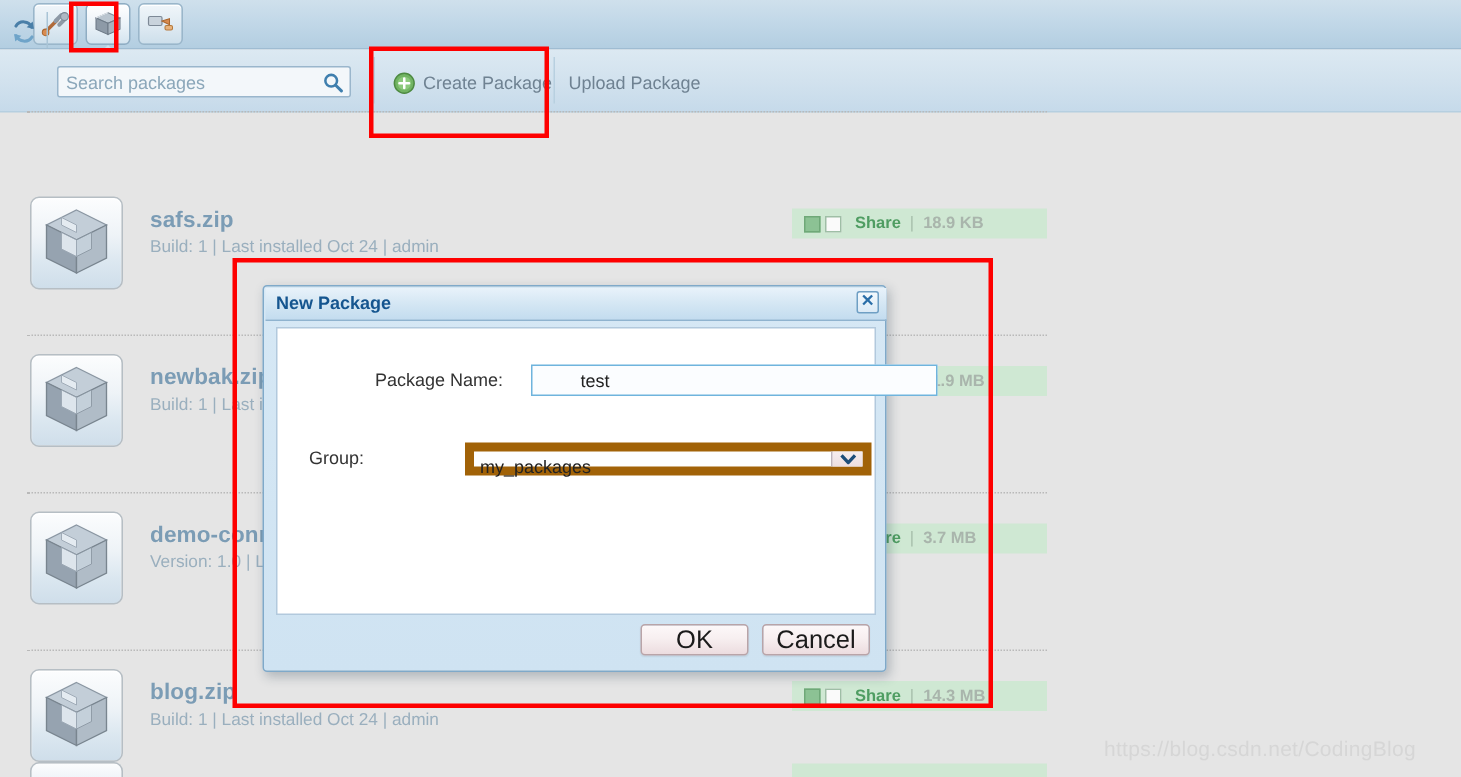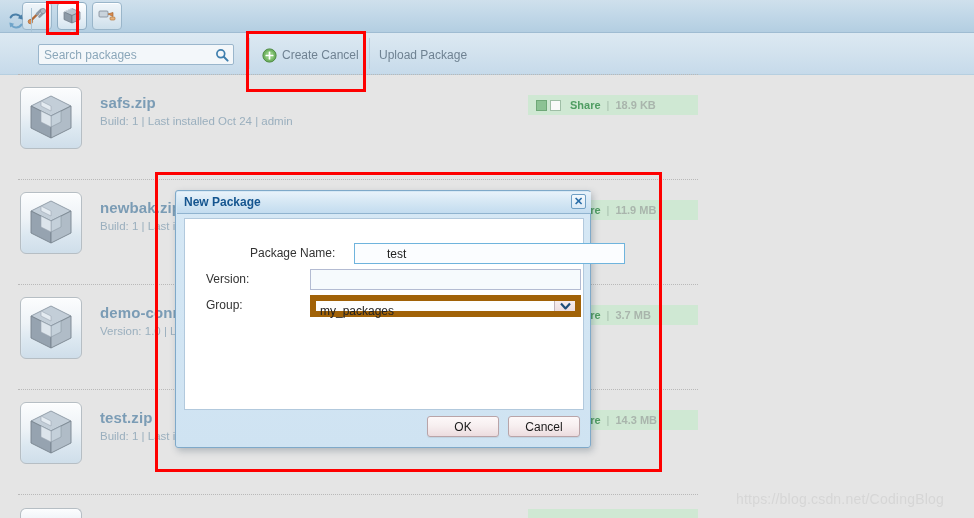--- a/index.html
+++ b/index.html
@@ -92,21 +92,21 @@
   .plus-icon { width: 15px; height: 15px; display: block; }
 
   
   .dotted-row {
     position: absolute; left: 18px; width: 680px; height: 0;
     border-top: 1px dotted #b9b9b9;
   }
 
   
   #list { position: absolute; left: 0; top: 75px; width: 974px; height: 443px; }
-  .pkg-row { position: absolute; left: 0; width: 898px; height: 105px; }
+  .pkg-row { position: absolute; left: 0; width: 898px; height: 105px; margin-top: 44px; }
   .pkg-icon {
     position: absolute; left: 20px; top: 12px;
     width: 62px; height: 62px;
     border: 1px solid #b6bec4;
     border-radius: 6px;
     background: linear-gradient(to bottom, #fcfdfe 0%, #eef3f7 42%, #dbe7f0 72%, #cfdeea 100%);
     box-shadow: inset 0 1px 1px #fff;
     overflow: hidden;
   }
   .pkg-name {
@@ -212,21 +212,21 @@
     border-left: 1px solid #bfb4bc;
     display: flex; align-items: center; justify-content: center;
   }
   .dlg-btn {
     position: absolute; top: 225px;
     width: 72px; height: 21px;
     border: 1px solid #b9a4a8;
     border-radius: 3px;
     background: linear-gradient(to bottom, #fdf8f9 0%, #f7eff0 46%, #ecdcdf 100%);
     font-family: "Liberation Sans", sans-serif;
-    font-size: 12px; color: #1b1b1b;
+    font-size: 17px; color: #1b1b1b;
     display: flex; align-items: center; justify-content: center;
     box-shadow: 0 1px 1px rgba(0,0,0,0.07);
   }
   #btn-ok { left: 251px; }
   #btn-cancel { left: 332px; }
 
   
   .annot {
     position: absolute;
     border: 3px solid #fe0000;
@@ -321,21 +321,21 @@
 
 <div class="action-sep" style="left:249px;"></div>
 <div class="action-btn" id="btn-create">
   <span class="plus-icon">
     <svg width="15" height="15" viewBox="0 0 15 15">
       <circle cx="7.5" cy="7.5" r="6.6" fill="#72b463" stroke="#4d8a41" stroke-width="1"></circle>
       <circle cx="7.5" cy="7.5" r="4.4" fill="#8cc97c"></circle>
       <path d="M7.5 4.3 V10.7 M4.3 7.5 H10.7" stroke="#ffffff" stroke-width="1.7" stroke-linecap="round"></path>
     </svg>
   </span>
-  <span>Create Cancel</span>
+  <span>Create Package</span>
 </div>
 <div class="action-sep" style="left:369px;"></div>
 <div class="action-btn" id="btn-upload">
   <span>Upload Package</span>
 </div>
 
 <div class="dotted-row" style="top:74px;"></div>
 
 <div id="list">
 
@@ -412,21 +412,21 @@
     <div class="pkg-icon">
       <svg width="60" height="60" viewBox="0 0 60 60">
         <polygon points="30,8 50,18 30,28 10,18" fill="#c3ced8" stroke="#8b97a3" stroke-width="0.9"></polygon>
         <polygon points="10,18 30,28 30,50 10,40" fill="#96a3b0" stroke="#79858f" stroke-width="0.9"></polygon>
         <polygon points="50,18 30,28 30,50 50,40" fill="#b0bcc7" stroke="#79858f" stroke-width="0.9"></polygon>
         <polygon points="20,13 30,18 30,23 20,18" fill="#e4ebf1" stroke="#9aa6b2" stroke-width="0.6"></polygon>
         <polygon points="30,28 40,23 40,34 30,39" fill="#c4d0da" stroke="#8b97a3" stroke-width="0.6"></polygon>
         <polygon points="20,23 30,28 30,39 20,34" fill="#dde5ec" stroke="#9aa6b2" stroke-width="0.6"></polygon>
       </svg>
     </div>
-    <div class="pkg-name">test.zip</div>
+    <div class="pkg-name">blog.zip</div>
     <div class="pkg-meta">Build: 1 | Last installed Oct 24 | admin</div>
     <div class="badge" style="left:528px; width:170px;">
       <span class="chk on"></span>
       <span class="chk"></span>
       <span class="share-label">Share</span>
       <span class="pipe">|</span>
       <span class="size">14.3 MB</span>
     </div>
     <div class="row-divider" style="top:104px;"></div>
   </div>
@@ -441,24 +441,20 @@
   <div id="dialog-title">New Package</div>
   <div id="dialog-close">✕</div>
 
   <div id="dialog-body">
 
     <div class="field-row" style="top:24px;margin-left:44px;">
       <span class="field-label">Package Name:</span>
       <input class="field-input focused" value="test" style="">
     </div>
 
-    <div class="field-row" style="top:50px;">
-      <span class="field-label">Version:</span>
-      <input class="field-input" value="" style="">
-    </div>
 
     <div class="field-row" style="top:76px;">
       <span class="field-label">Group:</span>
       <div id="group-select-wrap">
         <div id="group-select-value">my_packages</div>
         <div id="group-select-arrow">
           <svg width="11" height="8" viewBox="0 0 11 8">
             <path d="M1 1.6 L5.5 6.4 L10 1.6" fill="none" stroke="#1d4e7a" stroke-width="2.2" stroke-linejoin="round"></path>
           </svg>
         </div>

